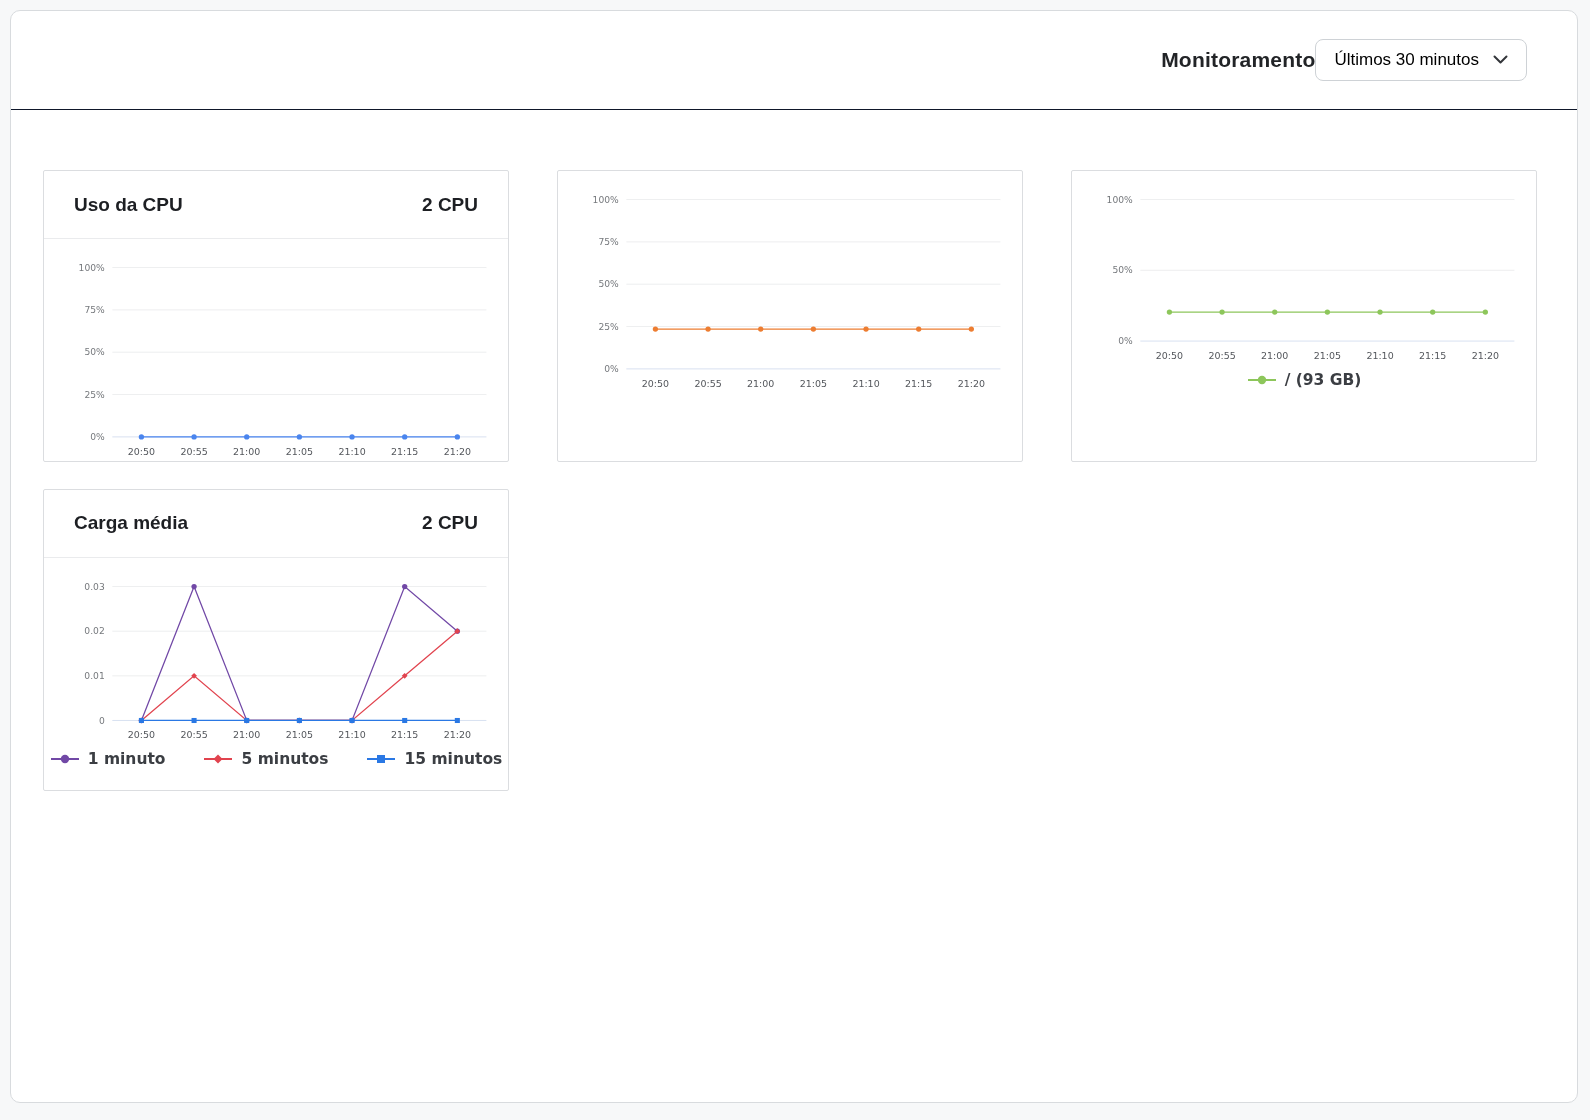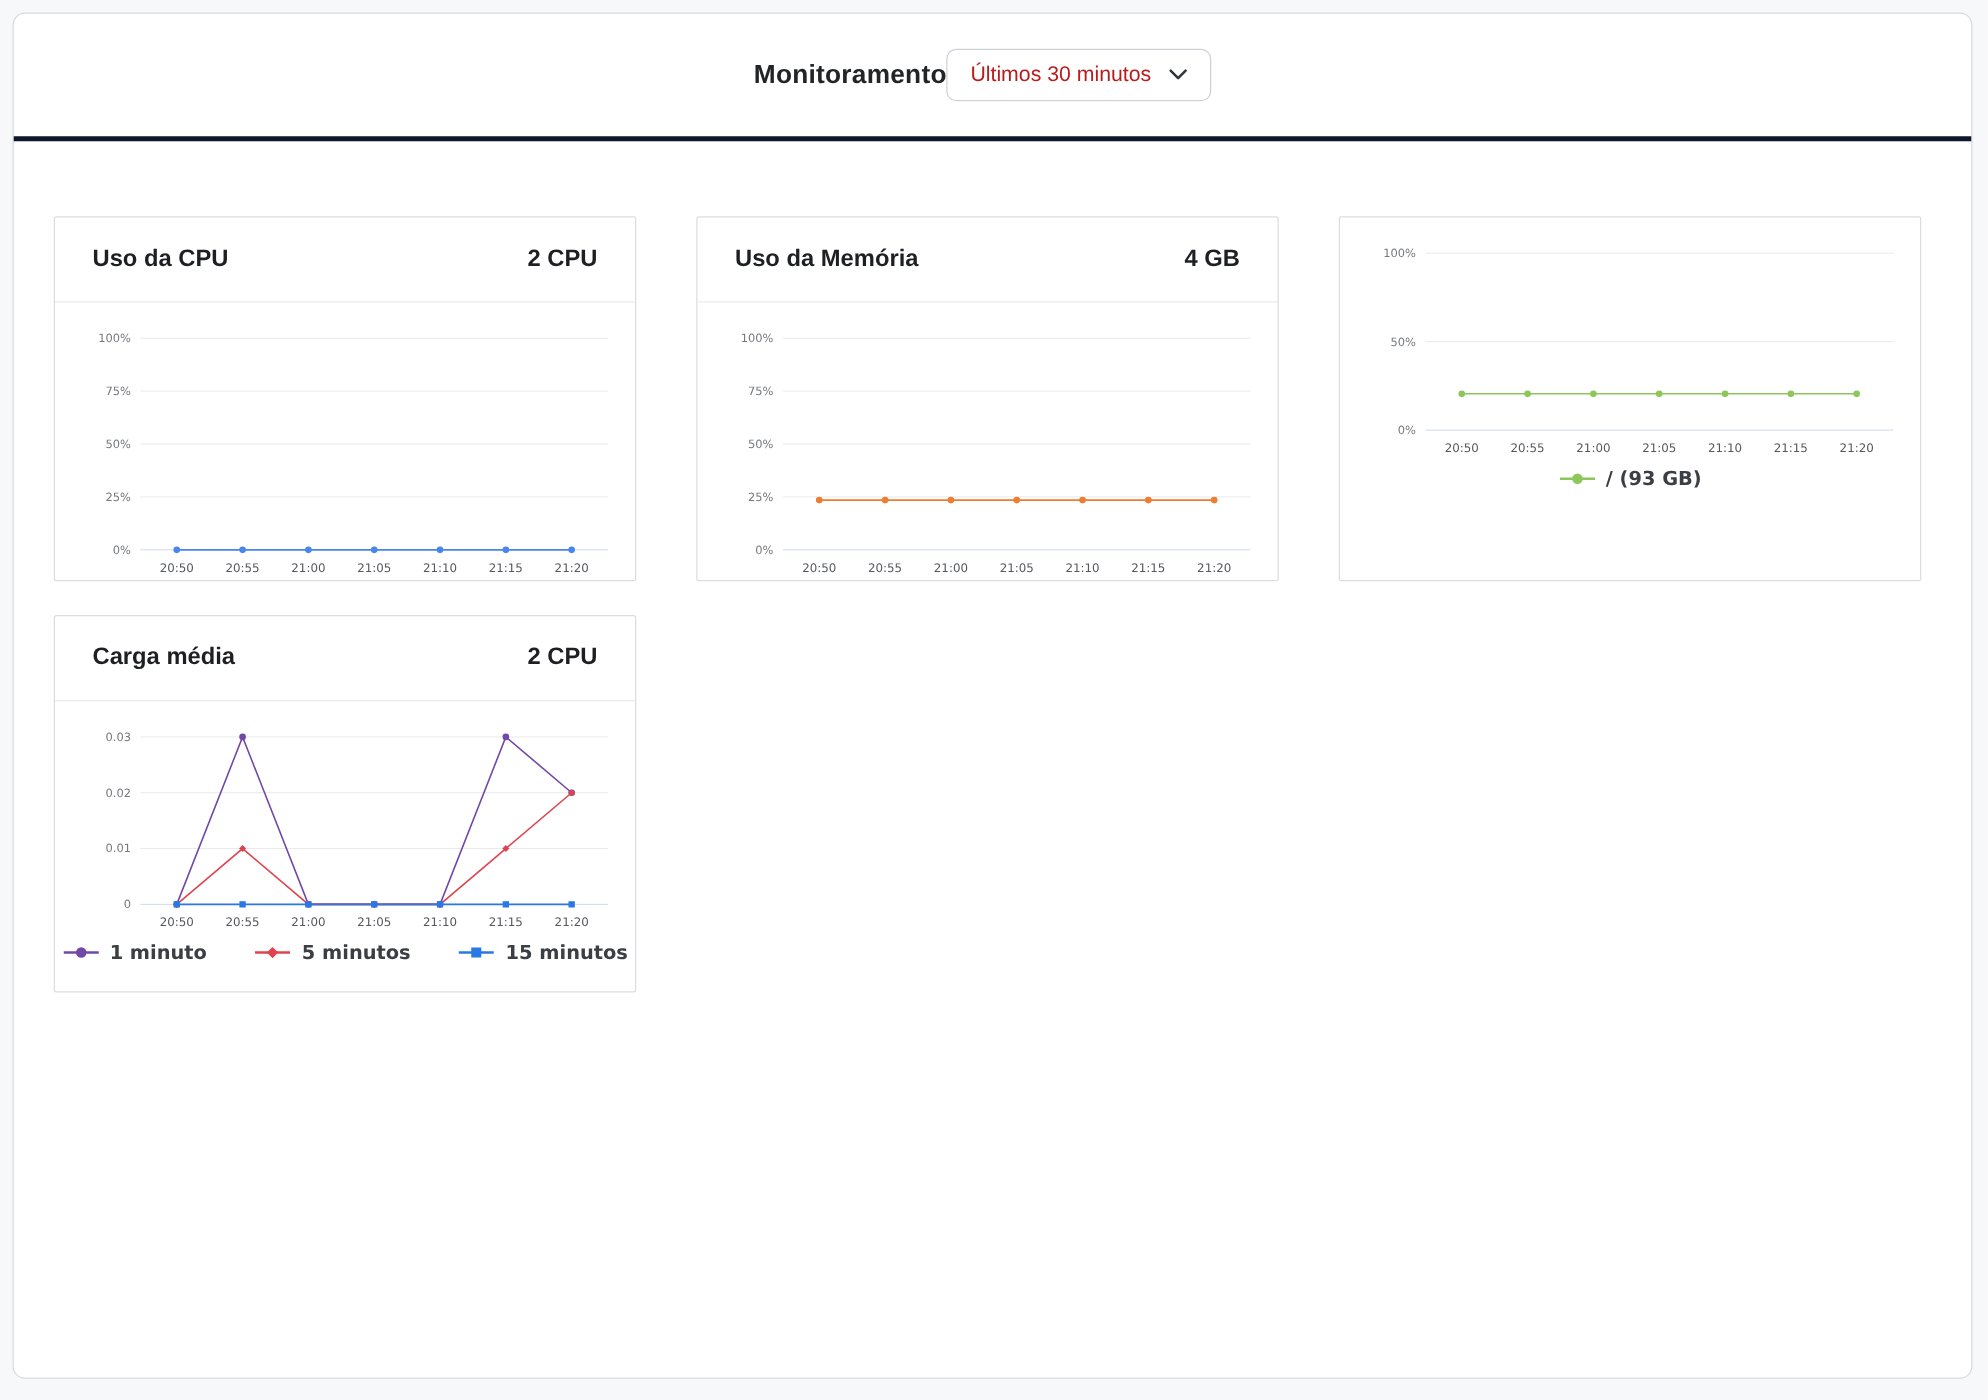--- a/index.html
+++ b/index.html
@@ -10,40 +10,40 @@
     margin: 10px 12px 15px 10px;
     background: #ffffff;
     border: 1px solid #d8dbde;
     border-radius: 10px;
     min-height: 1093px;
   }
 
   .panel-header {
     display: flex;
     align-items: center;
-    justify-content: center;
+    justify-content: flex-end;
     padding: 28px 50px 28px 34px;
-    border-bottom: 4px solid #0f172a;
+    border-bottom: 1px solid #0f172a;
   }
   .panel-title {
     font-size: 21px;
     font-weight: 700;
     color: #222427;
     letter-spacing: .2px;
   }
   .select-btn {
     display: inline-flex;
     align-items: center;
     gap: 14px;
     background: #fff;
     border: 1px solid #ced2d6;
     border-radius: 8px;
     padding: 10px 18px;
     font-size: 17px;
-    color: #b91c1c;
+    color: #000000;
     font-family: "Liberation Sans", sans-serif;
     cursor: pointer;
   }
   .select-btn svg { display: block; }
 
   .cards {
     display: grid;
     grid-template-columns: 1fr 1fr 1fr;
     column-gap: 48px;
     row-gap: 27px;
@@ -143,24 +143,20 @@
             <circle cx="382" cy="310" r="4.2" fill="#4a85ee"></circle>
             <circle cx="465.3333333333333" cy="310" r="4.2" fill="#4a85ee"></circle>
             <circle cx="548.6666666666666" cy="310" r="4.2" fill="#4a85ee"></circle>
             <circle cx="632" cy="310" r="4.2" fill="#4a85ee"></circle>
           </svg>
         </div>
 
     </div>
 
     <div class="card">
-      <div class="card-header">
-        <span class="card-title">Uso da Memória</span>
-        <span class="card-value">4 GB</span>
-      </div>
       <div class="chart-body">
           <svg viewBox="0 0 690 348" width="100%" style="display:block">
             <line x1="86" x2="678" y1="42" y2="42" stroke="#e7e8ea" stroke-width="1.2"></line>
             <text x="74" y="47" text-anchor="end" class="ytick">100%</text>
             <line x1="86" x2="678" y1="109" y2="109" stroke="#e7e8ea" stroke-width="1.2"></line>
             <text x="74" y="114" text-anchor="end" class="ytick">75%</text>
             <line x1="86" x2="678" y1="176" y2="176" stroke="#e7e8ea" stroke-width="1.2"></line>
             <text x="74" y="181" text-anchor="end" class="ytick">50%</text>
             <line x1="86" x2="678" y1="243" y2="243" stroke="#e7e8ea" stroke-width="1.2"></line>
             <text x="74" y="248" text-anchor="end" class="ytick">25%</text>

